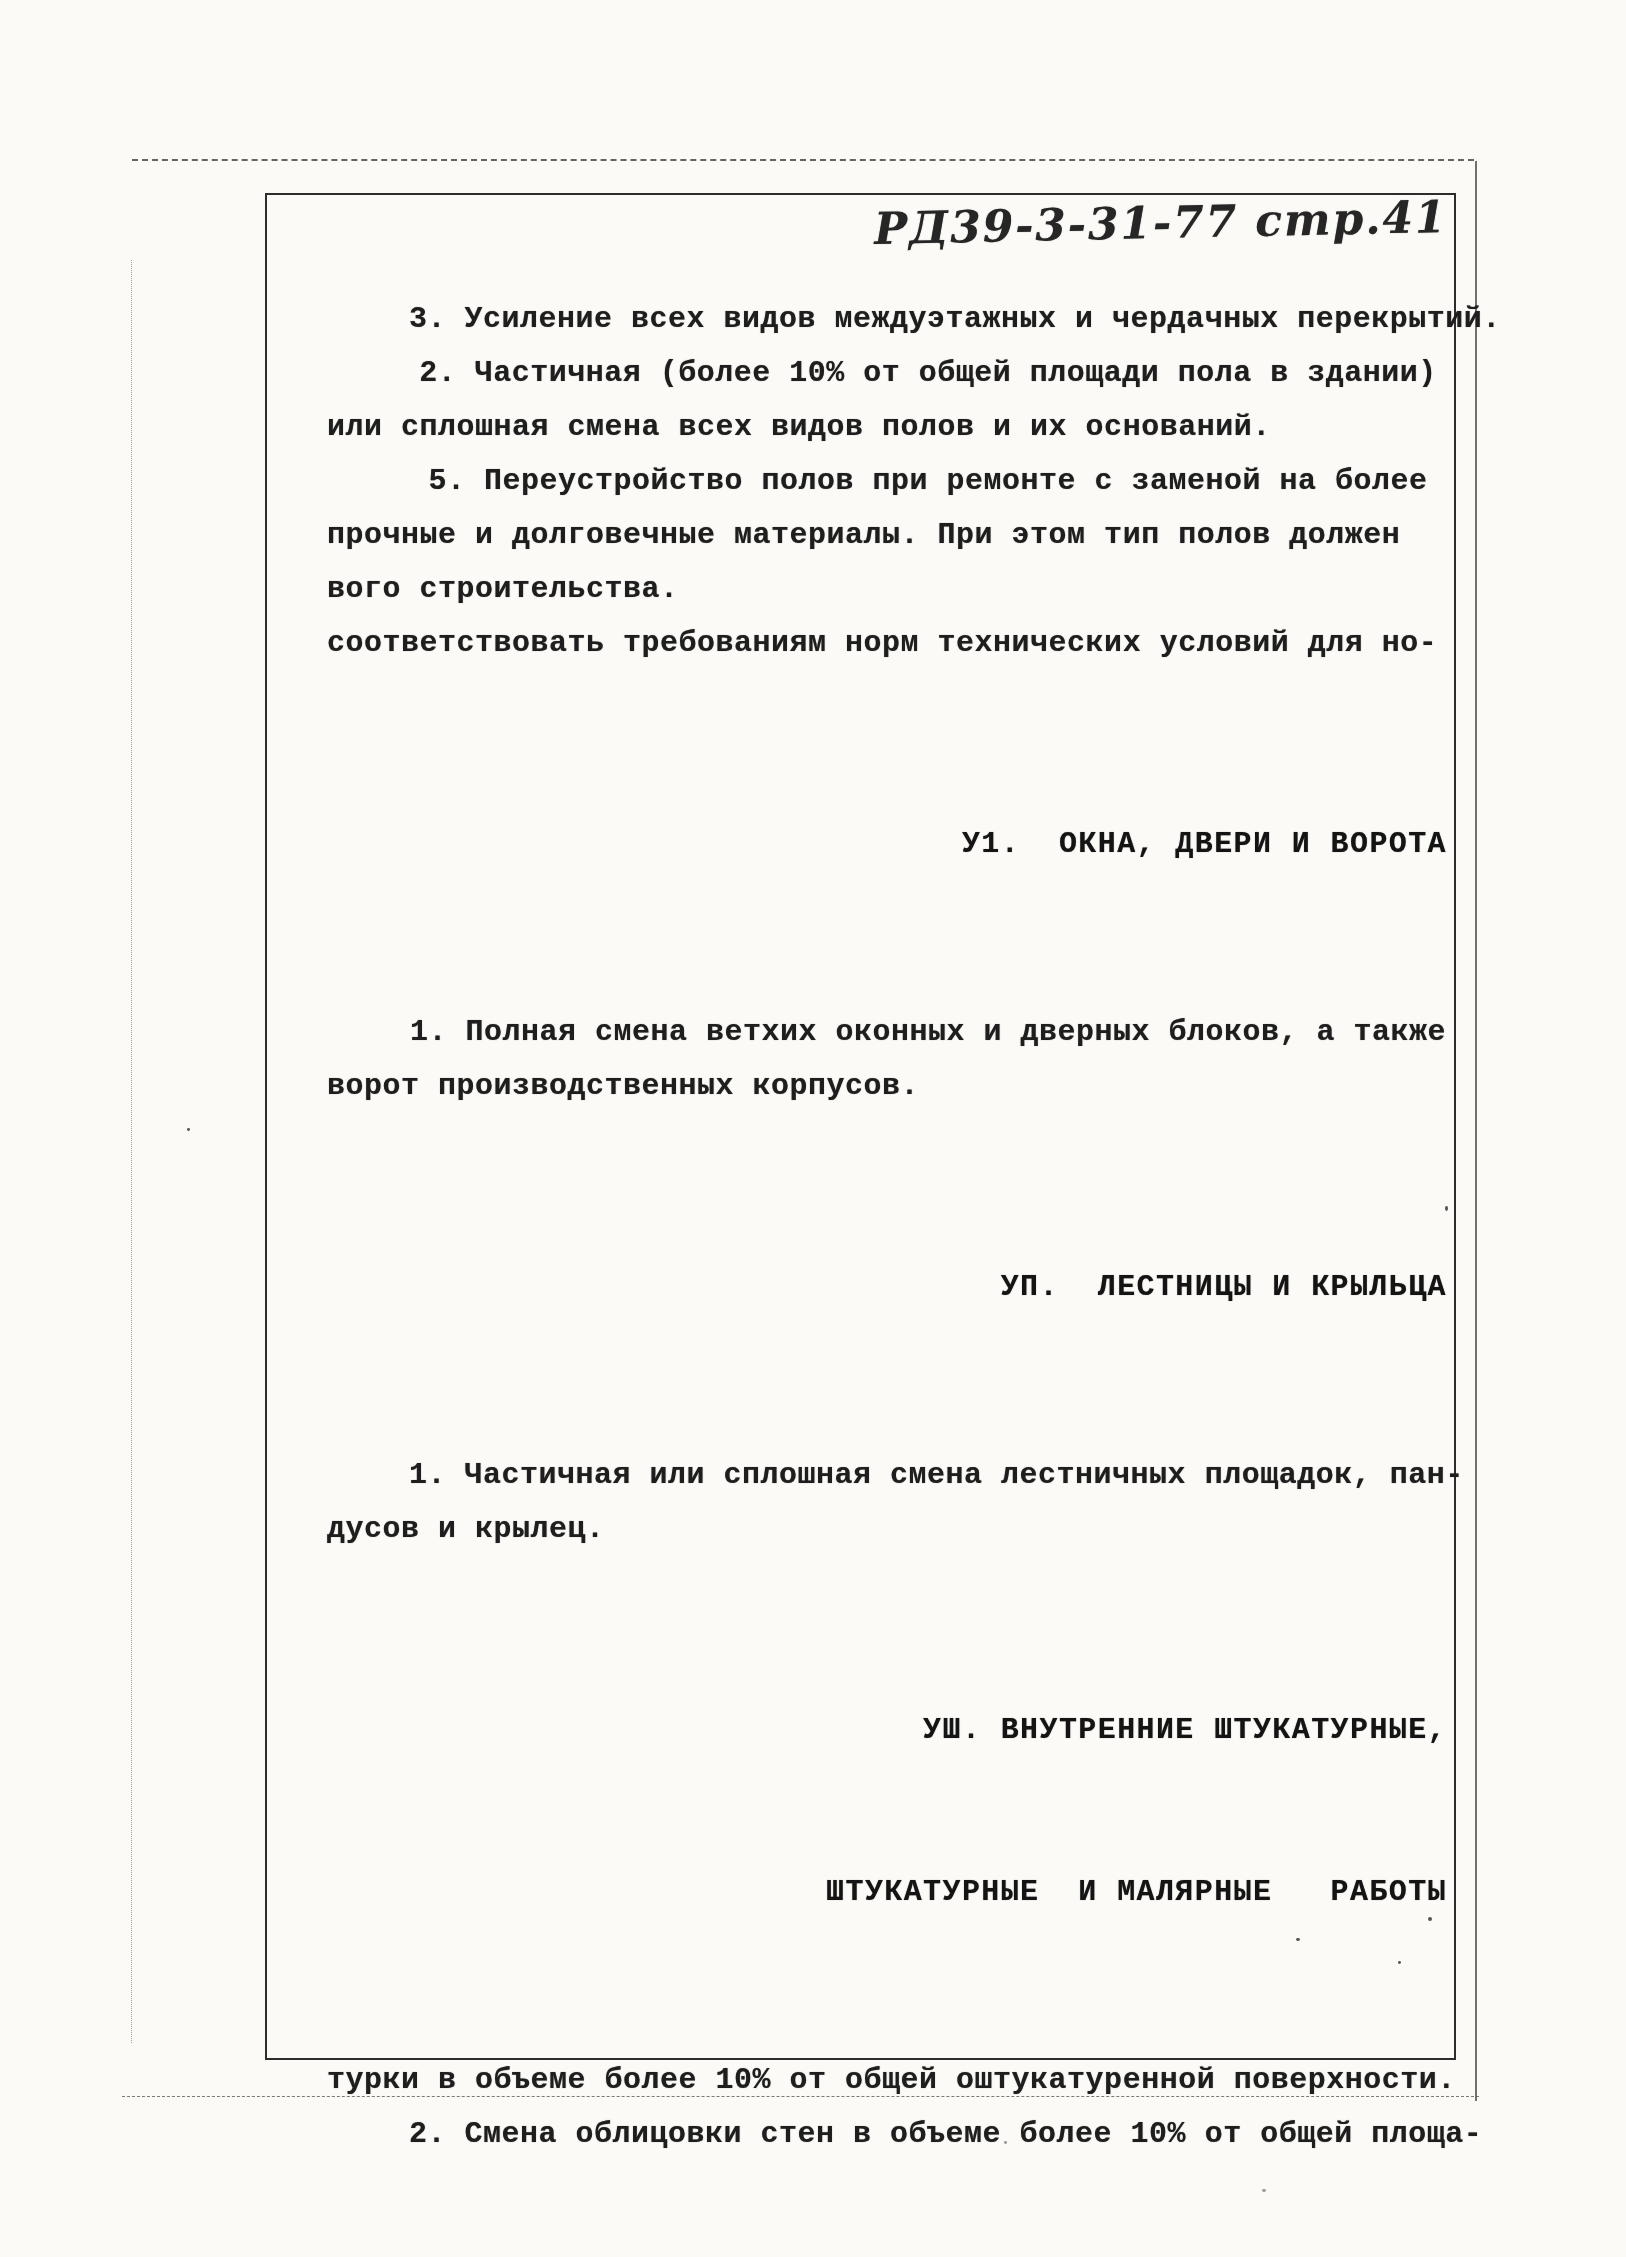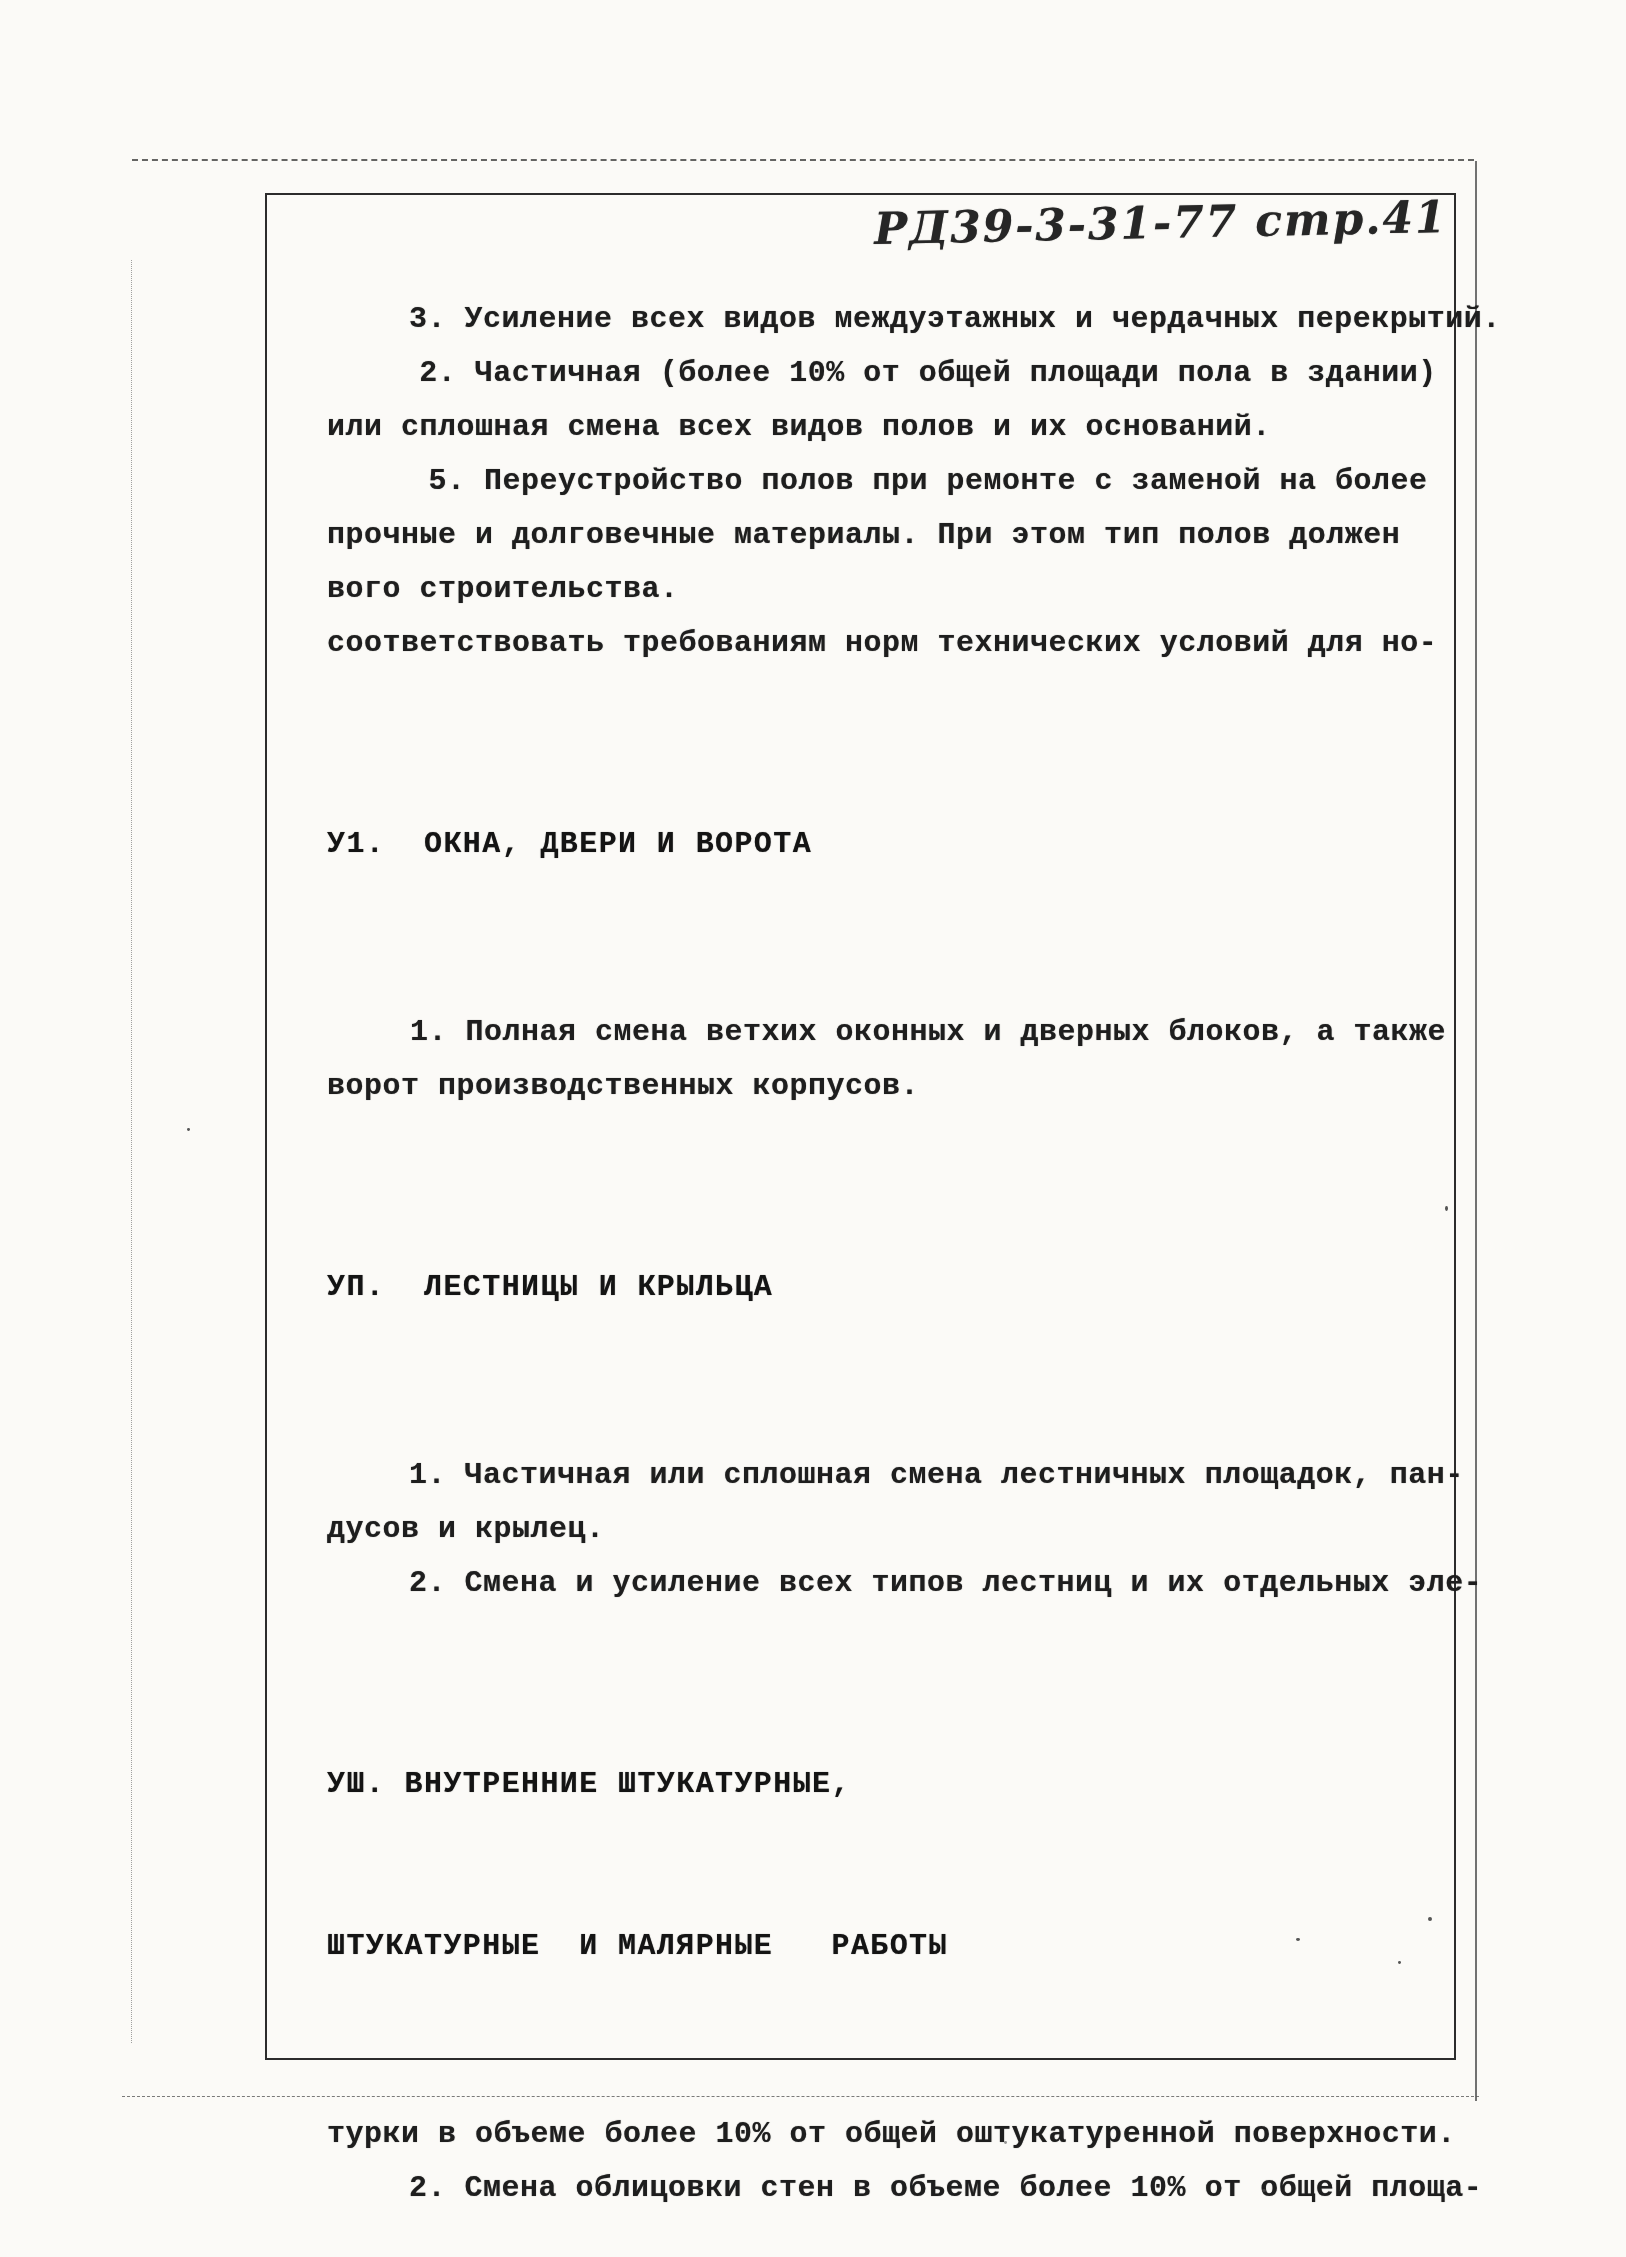--- a/index.html
+++ b/index.html
@@ -35,21 +35,21 @@
   
   .content{
     position:absolute;left:327px;top:292px;width:1120px;
     font-size:30px;line-height:54px;font-weight:700;
     letter-spacing:0.5px;
     text-shadow:0 0 1px rgba(30,30,30,.55);
   }
   .line{white-space:pre;}
   .line.first{text-indent:82px;text-align:center;}
   .heading{
-    text-align:left;white-space:pre;
+    text-align:right;white-space:pre;
     margin:39px 0 26px 0;
     color:#141414;
     letter-spacing:1.4px;
   }
   .heading .line{text-indent:0;}
   
   .speck{position:absolute;background:#555;border-radius:50%;}
   .s1{left:1428px;top:1917px;width:3.8px;height:3.8px;}
   .s2{left:1398px;top:1961px;width:2.9px;height:2.9px;}
   .s3{left:1296px;top:1938px;width:3.8px;height:2.9px;}
@@ -90,21 +90,20 @@
 
     <div class="line first">1. Полная смена ветхих оконных и дверных блоков, а также</div>
     <div class="line">ворот производственных корпусов.</div>
 
     <div class="heading">
       <div class="line">УП.  ЛЕСТНИЦЫ И КРЫЛЬЦА</div>
     </div>
 
     <div class="line first">1. Частичная или сплошная смена лестничных площадок, пан-</div>
     <div class="line">дусов и крылец.</div>
-    <div class="line first">2. Смена и усиление всех типов лестниц и их отдельных эле-</div>
 
     <div class="heading">
       <div class="line">УШ. ВНУТРЕННИЕ ШТУКАТУРНЫЕ,</div>
       <div class="line">ШТУКАТУРНЫЕ  И МАЛЯРНЫЕ   РАБОТЫ</div>
     </div>
 
     <div class="line">турки в объеме более 10% от общей оштукатуренной поверхности.</div>
     <div class="line first">2. Смена облицовки стен в объеме более 10% от общей площа-</div>
 
   </div>

